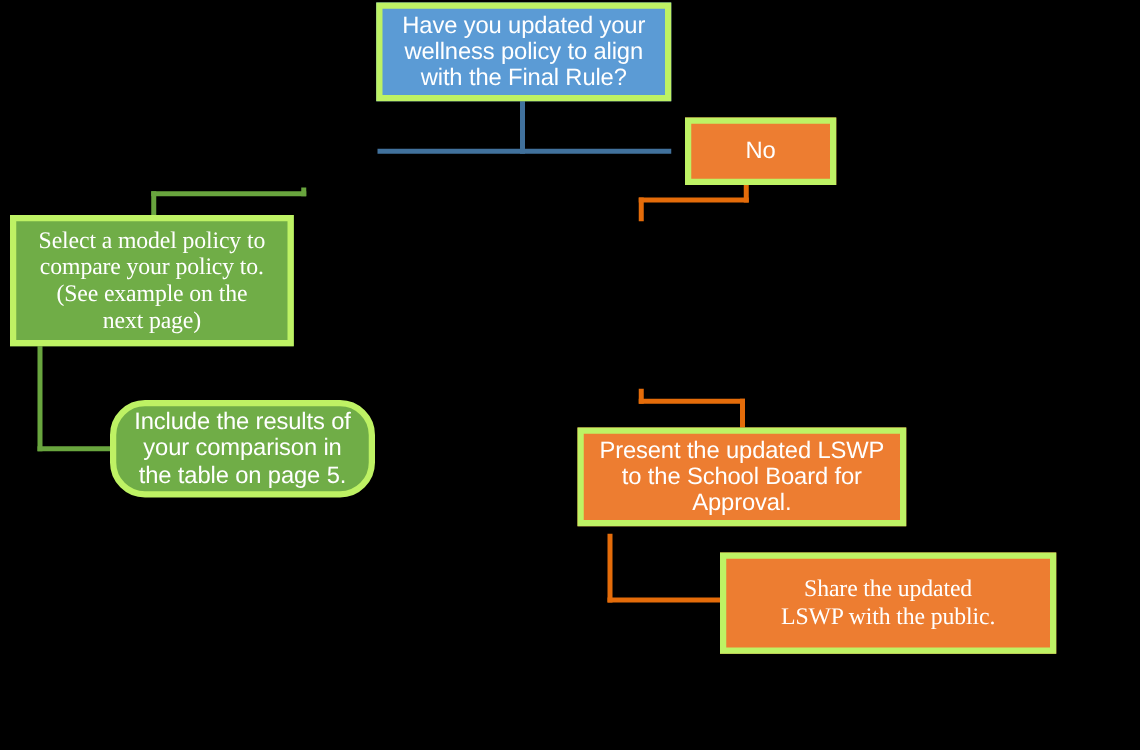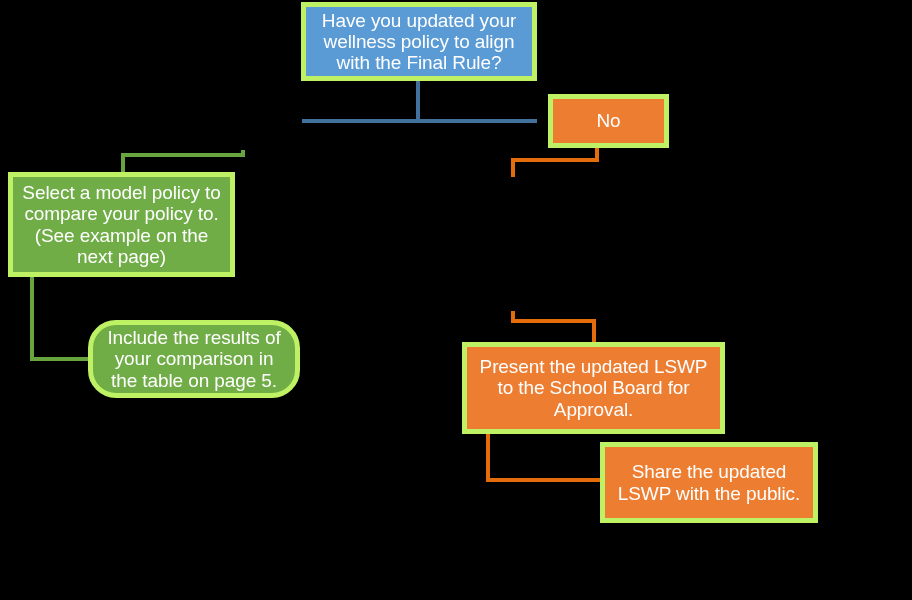--- a/index.html
+++ b/index.html
@@ -37,25 +37,25 @@
   .orange-node { background: #ed7d31; }
   .conn { position: absolute; }
   .conn.blue   { background: #41719c; }
   .conn.green  { background: #69a53e; }
   .conn.orange { background: #e46c0a; }
 
   
   .n-question { left: 301px; top: 2px;   width: 236px; height: 79px;  }
   .n-yes      { left: 183px; top: 92px;  width: 120px; height: 58px;  }
   .n-no       { left: 536px; top: 94px;  width: 121px; height: 54px; margin-left: 12px;  }
-  .n-select   { left: 8px;   top: 172px; width: 227px; height: 105px; }
+  .n-select   { left: 8px;   top: 172px; width: 227px; height: 105px; font-family: Liberation Serif, serif; }
   .n-include  { left: 88px;  top: 320px; width: 212px; height: 78px; border-radius: 28px;  }
   .n-use      { left: 340px; top: 177px; width: 347px; height: 134px; }
-  .n-present  { left: 462px; top: 342px; width: 263px; height: 92px;  }
-  .n-share    { left: 600px; top: 442px; width: 218px; height: 81px;  }
+  .n-present  { left: 462px; top: 342px; width: 263px; height: 79px;  }
+  .n-share    { left: 576px; top: 442px; width: 269px; height: 81px; font-family: Liberation Serif, serif;  }
 
   
   .c-stem      { left: 416px; top: 81px;  width: 4px;   height: 42px; }
   .c-crossbar  { left: 302px; top: 119px; width: 235px; height: 4px;  }
   .c-yes-stub  { left: 241px; top: 150px; width: 4px;   height: 7px;  }
   .c-yes-h     { left: 121px; top: 153px; width: 124px; height: 4px;  }
   .c-yes-v     { left: 121px; top: 153px; width: 4px;   height: 19px; }
   .c-inc-v     { left: 30px;  top: 277px; width: 4px;   height: 84px; }
   .c-inc-h     { left: 30px;  top: 357px; width: 60px;  height: 4px;  }
   .c-no-stub   { left: 595px; top: 148px; width: 4px;   height: 14px; }

